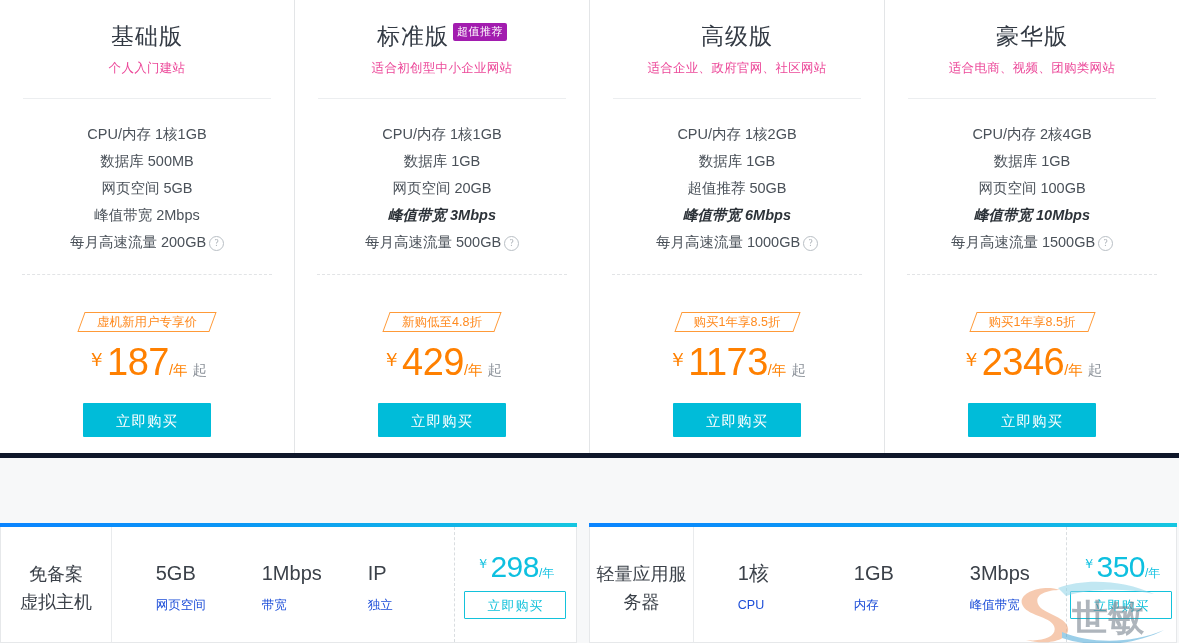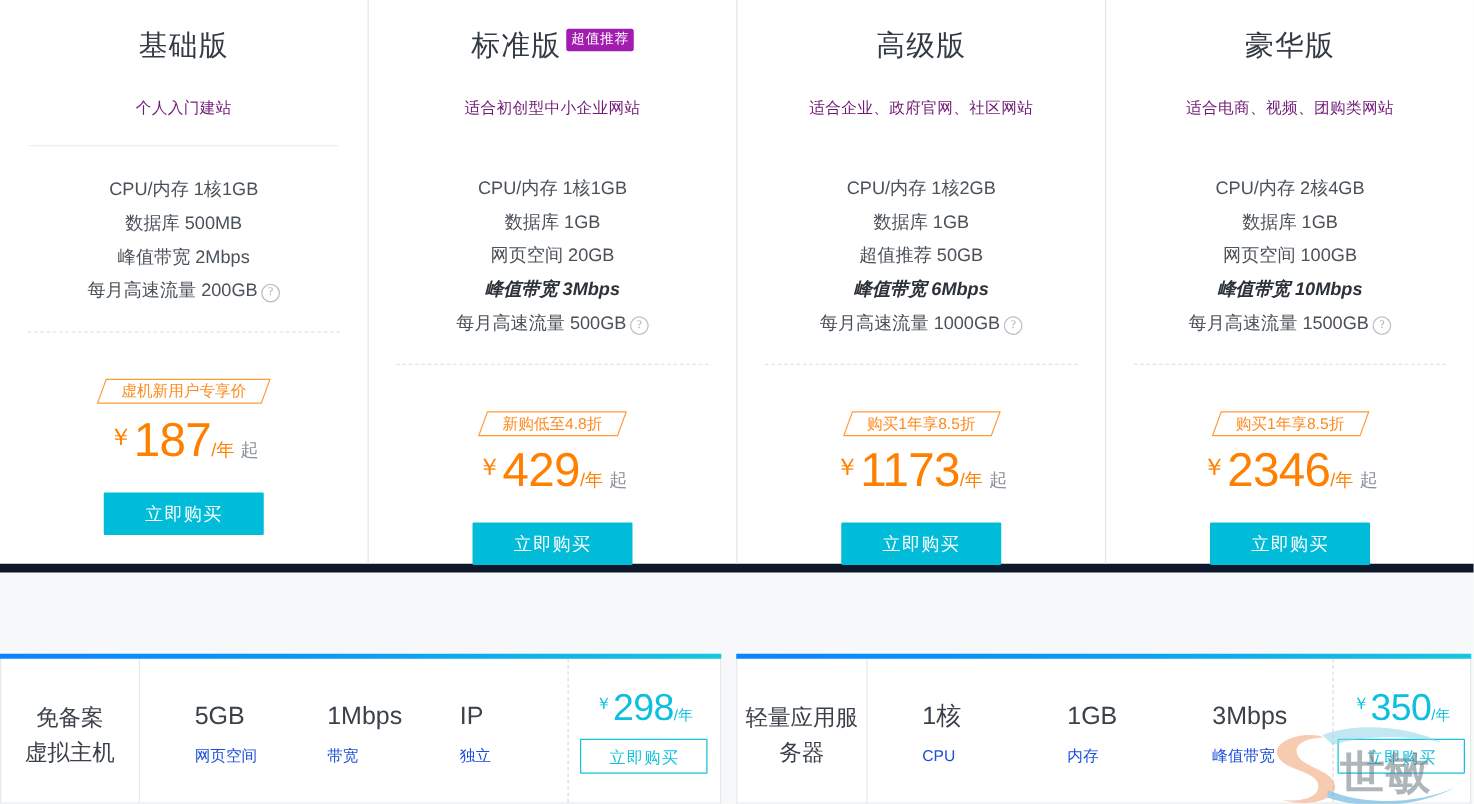--- a/index.html
+++ b/index.html
@@ -15,21 +15,21 @@
     position: relative;
   }
 
   
   .plans {
     display: flex;
     width: 1179px;
     height: 458px;
     background: #ffffff;
     box-sizing: border-box;
-    border-bottom: 7px solid #0f172a;
+    border-bottom: 5px solid #0f172a;
   }
   .plan {
     flex: 1 1 0;
     position: relative;
     box-sizing: border-box;
     border-right: 1px solid #e3e5e7;
     padding-top: 18px;
     display: flex;
     flex-direction: column;
     align-items: center;
@@ -57,22 +57,22 @@
     line-height: 15px;
     padding: 1px 4px 2px 4px;
     border-radius: 2px;
     margin-left: 4px;
     margin-top: 5px;
     white-space: nowrap;
     letter-spacing: 0.5px;
   }
   .plan-sub {
     font-size: 12.5px;
-    color: #701a75;
-    margin-top: 24px;
+    color: #ec4899;
+    margin-top: 6px;
     letter-spacing: 0.3px;
   }
 
   .hr-solid {
     width: 248px;
     height: 1px;
     background: #eceef0;
     margin: 21px 0 0 0;
   }
 
@@ -329,20 +329,21 @@
 
   <div class="plan">
     <div class="plan-title-row">
       <span class="plan-title">基础版</span>
     </div>
     <div class="plan-sub">个人入门建站</div>
     <div class="hr-solid"></div>
     <div class="spec-list">
       <div class="spec-item"><span>CPU/内存 1核1GB</span></div>
       <div class="spec-item"><span>数据库 500MB</span></div>
+      <div class="spec-item"><span>网页空间 5GB</span></div>
       <div class="spec-item"><span>峰值带宽 2Mbps</span></div>
       <div class="spec-item"><span>每月高速流量 200GB</span><span class="qmark">?</span></div>
     </div>
     <div class="hr-dashed"></div>
     <div class="promo-wrap">
       <div class="promo-tag"><span>虚机新用户专享价</span></div>
     </div>
     <div class="price-row">
       <span class="yen">￥</span>
       <span class="amount">187</span>

